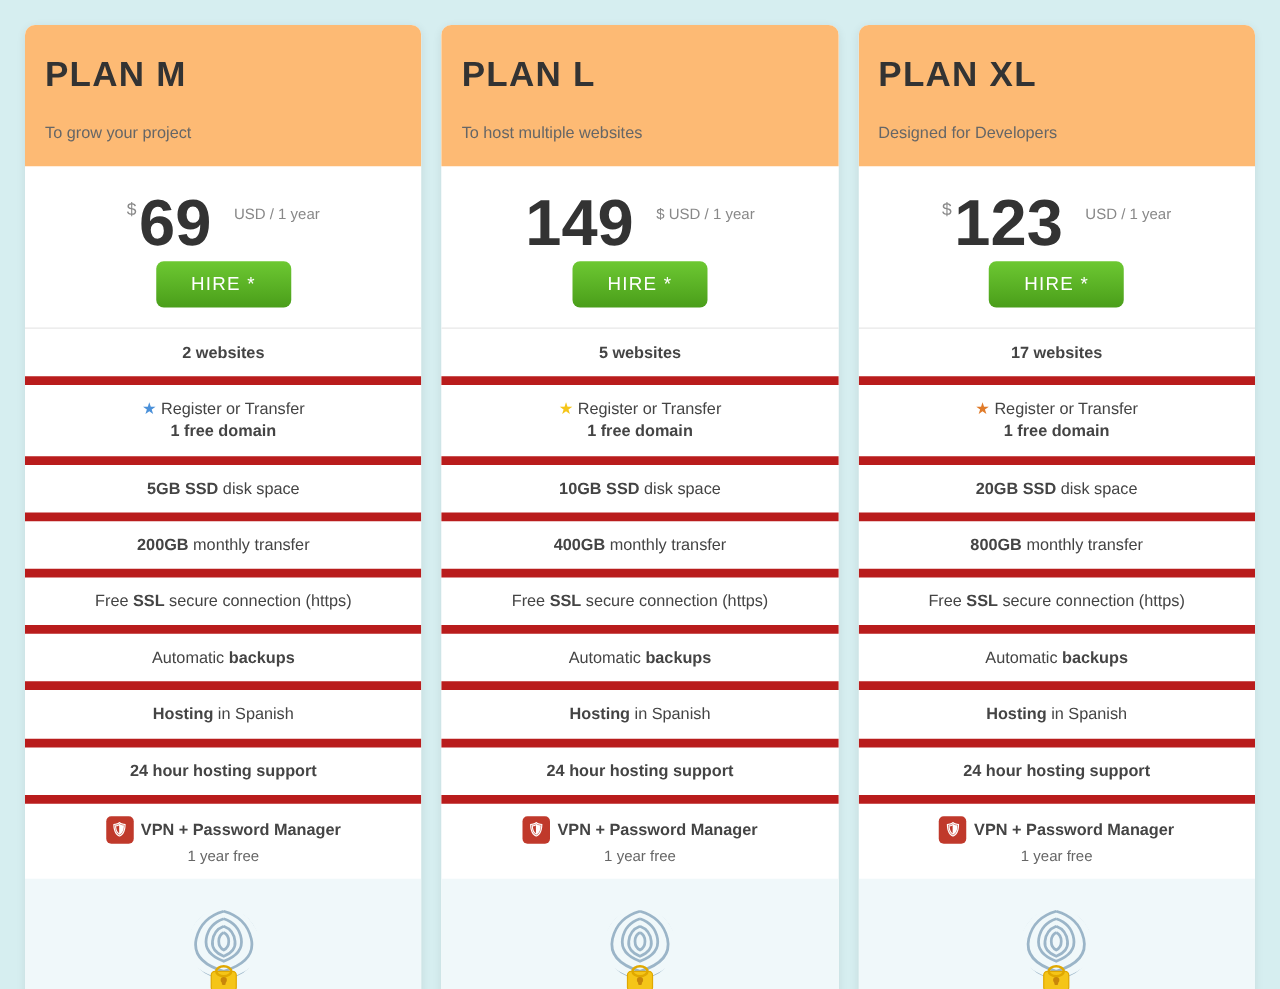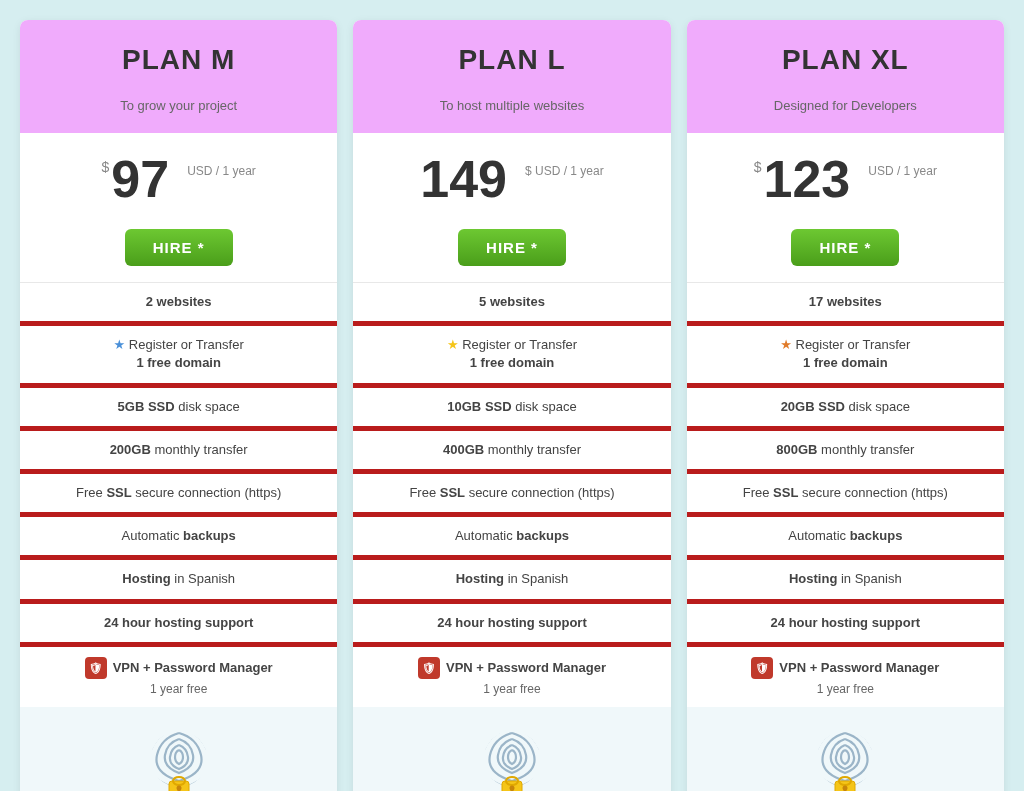--- a/index.html
+++ b/index.html
@@ -18,22 +18,21 @@
       margin: 0 auto;
     }
     .plan-card {
       background: #fff;
       border-radius: 8px;
       flex: 1;
       overflow: hidden;
       box-shadow: 0 2px 8px rgba(0,0,0,0.08);
     }
     .plan-header {
-      background: #f0abfc;
-      text-align: center;
+      background: #fdba74;
       padding: 24px 16px 20px;
     }
     .plan-title {
       font-size: 28px;
       font-weight: 900;
       color: #333;
       letter-spacing: 1px;
     }
     .plan-subtitle {
       font-size: 13px;
@@ -67,38 +66,38 @@
       color: #888;
       margin-top: 10px;
       margin-left: 16px;
       line-height: 1.4;
     }
     .hire-btn {
       display: inline-block;
       background: linear-gradient(to bottom, #6dc832, #4a9e1a);
       color: #fff;
       font-size: 15px;
-      font-weight: 700;
+      font-weight: 400;
       padding: 10px 28px;
       border-radius: 6px;
       border: none;
       cursor: pointer;
-      margin-top: 24px;
+      margin-top: 4px;
       letter-spacing: 1px;
       text-transform: uppercase;
     }
     .features-list {
       list-style: none;
     }
     .feature-item {
       padding: 10px 16px;
       text-align: center;
       font-size: 13px;
       color: #444;
-      border-bottom: 5px solid #b91c1c;
+      border-bottom: 7px solid #b91c1c;
       line-height: 1.4;
     }
     .feature-item:last-child {
       border-bottom: none;
     }
     .feature-item strong {
       font-weight: 700;
     }
     .star-blue { color: #4a90d9; }
     .star-yellow { color: #f5c518; }
@@ -135,21 +134,21 @@
 
 <div class="plans-container">
     <div class="plan-card">
       <div class="plan-header">
     <div class="plan-title">PLAN M</div>
     <div class="plan-subtitle">To grow your project</div>
   </div>
       <div class="plan-pricing">
     <div class="price-row">
       <span class="price-dollar">$</span>
-      <span class="price-amount">97</span>
+      <span class="price-amount">69</span>
       <span class="price-suffix">USD / 1 year</span>
     </div>
     <button class="hire-btn">HIRE *</button>
   </div>
       <ul class="features-list">
         <li class="feature-item"><strong>2 websites</strong></li>
         <li class="feature-item"><span class="star-blue">★</span> Register or Transfer<br><strong>1 free domain</strong></li>
         <li class="feature-item"><strong>5GB</strong> <strong>SSD</strong> disk space</li>
         <li class="feature-item"><strong>200GB</strong> monthly transfer</li>
         <li class="feature-item">Free <strong>SSL</strong> secure connection (https)</li>

